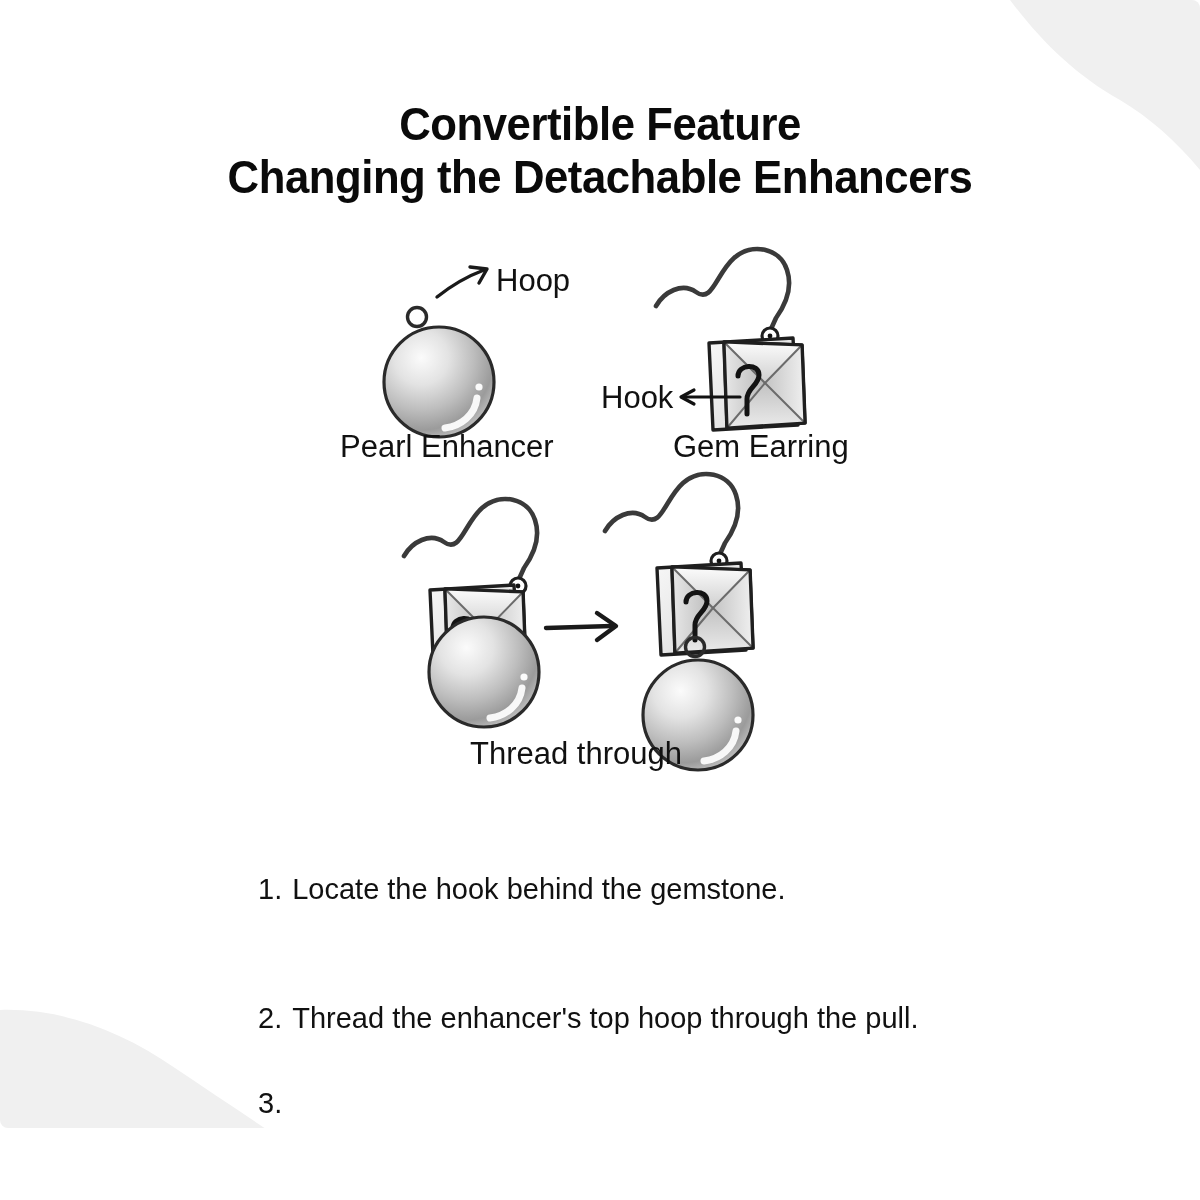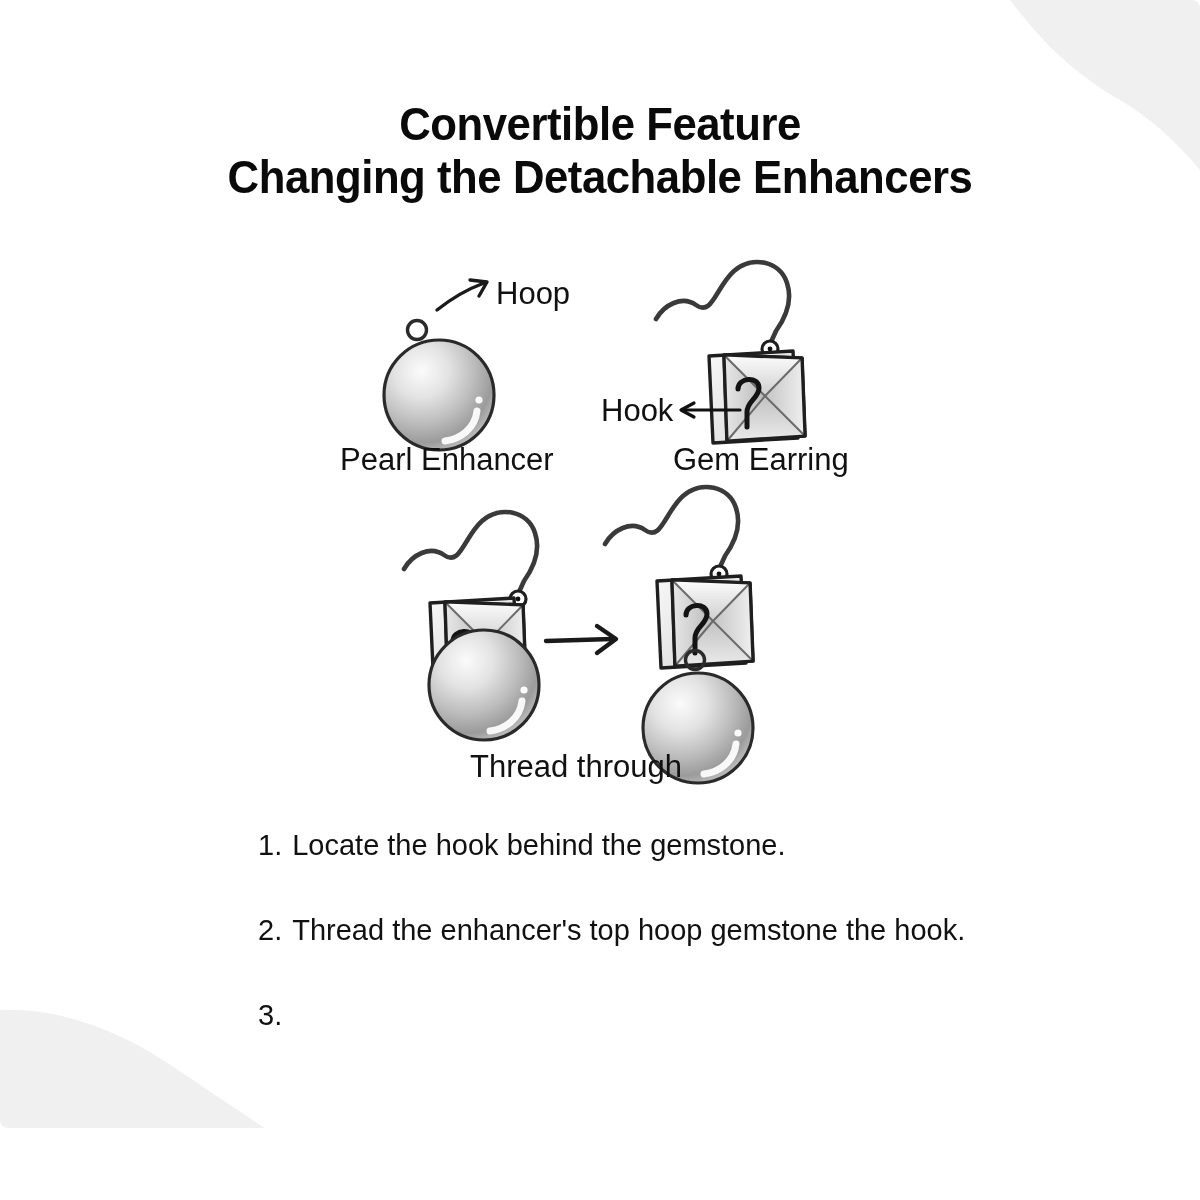--- a/index.html
+++ b/index.html
@@ -50,21 +50,21 @@
     line-height: 1.12;
     transform: scaleX(0.93);
     transform-origin: center;
   }
   .title-line-1 { font-size: 47px; }
   .title-line-2 { font-size: 47px; }
 
   
   .diagram {
     position: absolute;
-    top: 255px;
+    top: 242px;
     left: 0;
     width: 1200px;
     height: 545px;
   }
   .diagram svg { display: block; }
 
   
   .instructions {
     position: absolute;
     top: 828px;
@@ -77,21 +77,21 @@
     margin-bottom: 50px;
     font-size: 29px;
     color: #111111;
     font-family: "Liberation Sans", sans-serif;
     line-height: 1.2;
   }
   .instr-num {
     margin-right: 10px;
     white-space: nowrap;
   }
-  .instr-text { white-space: nowrap; }
+  .instr-text { white-space: nowrap; margin-top: 44px; }
 </style>
 </head>
 <body>
 
 <div class="page">
 
   <svg class="bg-layer" viewBox="0 0 1200 1200" xmlns="http://www.w3.org/2000/svg">
     <path d="M1010,0 C1040,40 1075,75 1120,100 C1150,118 1175,140 1200,170 L1200,0 Z" fill="#f0f0f0"></path>
     <path d="M0,1010 C60,1008 120,1030 175,1068 C240,1112 300,1150 365,1200 L0,1200 Z" fill="#f0f0f0"></path>
   </svg>
@@ -259,20 +259,20 @@
     </svg>
   </div>
 
   <div class="instructions">
     <div class="instr-row">
       <span class="instr-num">1.</span>
       <span class="instr-text">Locate the hook behind the gemstone.</span>
     </div>
     <div class="instr-row">
       <span class="instr-num">2.</span>
-      <span class="instr-text">Thread the enhancer's top hoop gemstone the hook.</span>
+      <span class="instr-text">Thread the enhancer's top hoop through the pull.</span>
     </div>
     <div class="instr-row">
       <span class="instr-num">3.</span>
     </div>
   </div>
 
 </div>
 
 </body></html>

